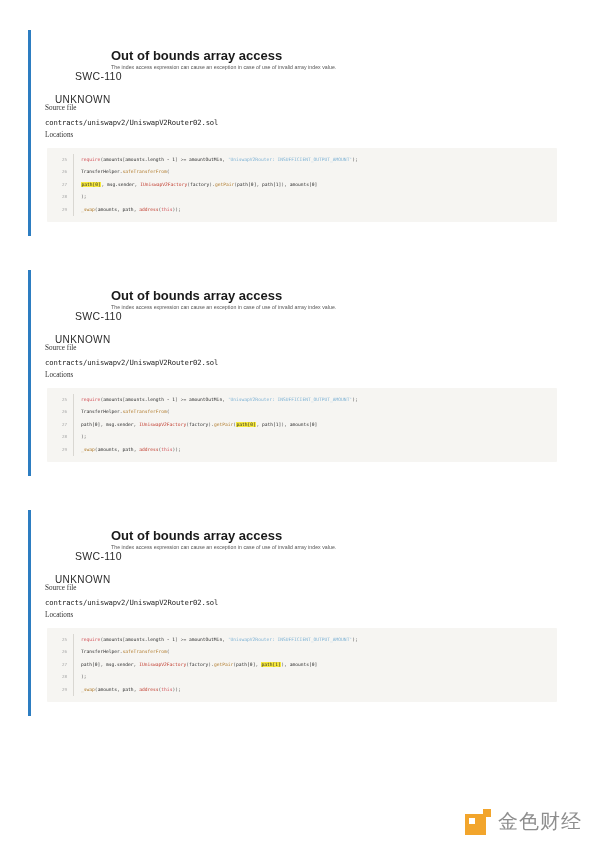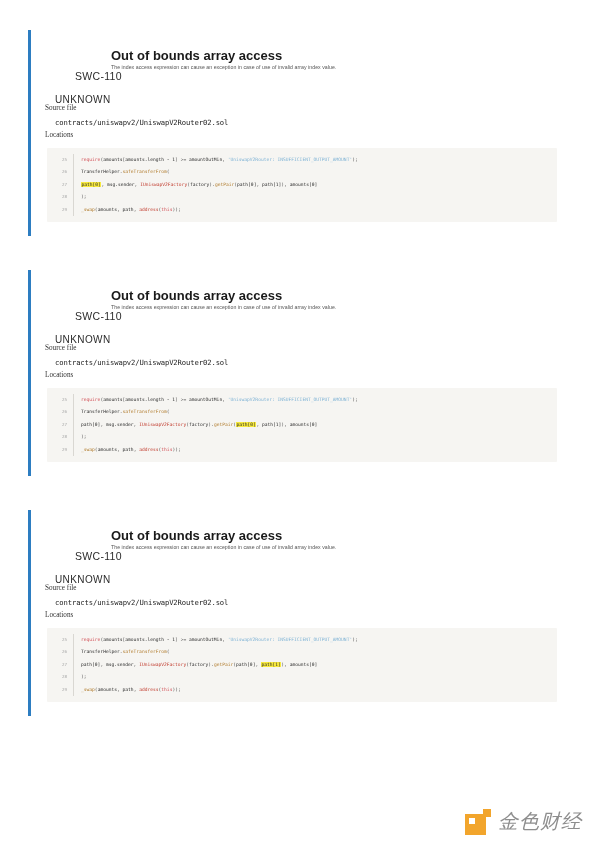--- a/index.html
+++ b/index.html
@@ -75,21 +75,20 @@
     color: #333333;
     line-height: 1.9;
     font-family: Liberation Serif, serif;
   }
   .meta-path {
     font-size: 7.2px;
     color: #222222;
     line-height: 1.9;
     font-family: "DejaVu Sans Mono", monospace;
     letter-spacing: -0.1px;
-    margin-left: 10px;
   }
 
   
   .codeblock {
     margin-top: 5px;
     margin-left: 2px;
     background: #f6f5f2;
     width: 510px;
     padding: 6px 0 6px 0;
     border-radius: 1px;
@@ -161,21 +160,20 @@
     position: absolute;
     left: 4px; top: 9px;
     width: 6px; height: 6px;
     background: #ffffff;
   }
   .wm-text {
     font-size: 20px;
     color: #8e8e8e;
     letter-spacing: 1px;
     font-family: "DejaVu Sans", sans-serif;
-    font-style: italic;
   }
 </style>
 </head>
 <body>
 
 <div id="page">
 
   <div id="cards">
       <div class="card card-1">
         <div class="head-row">

